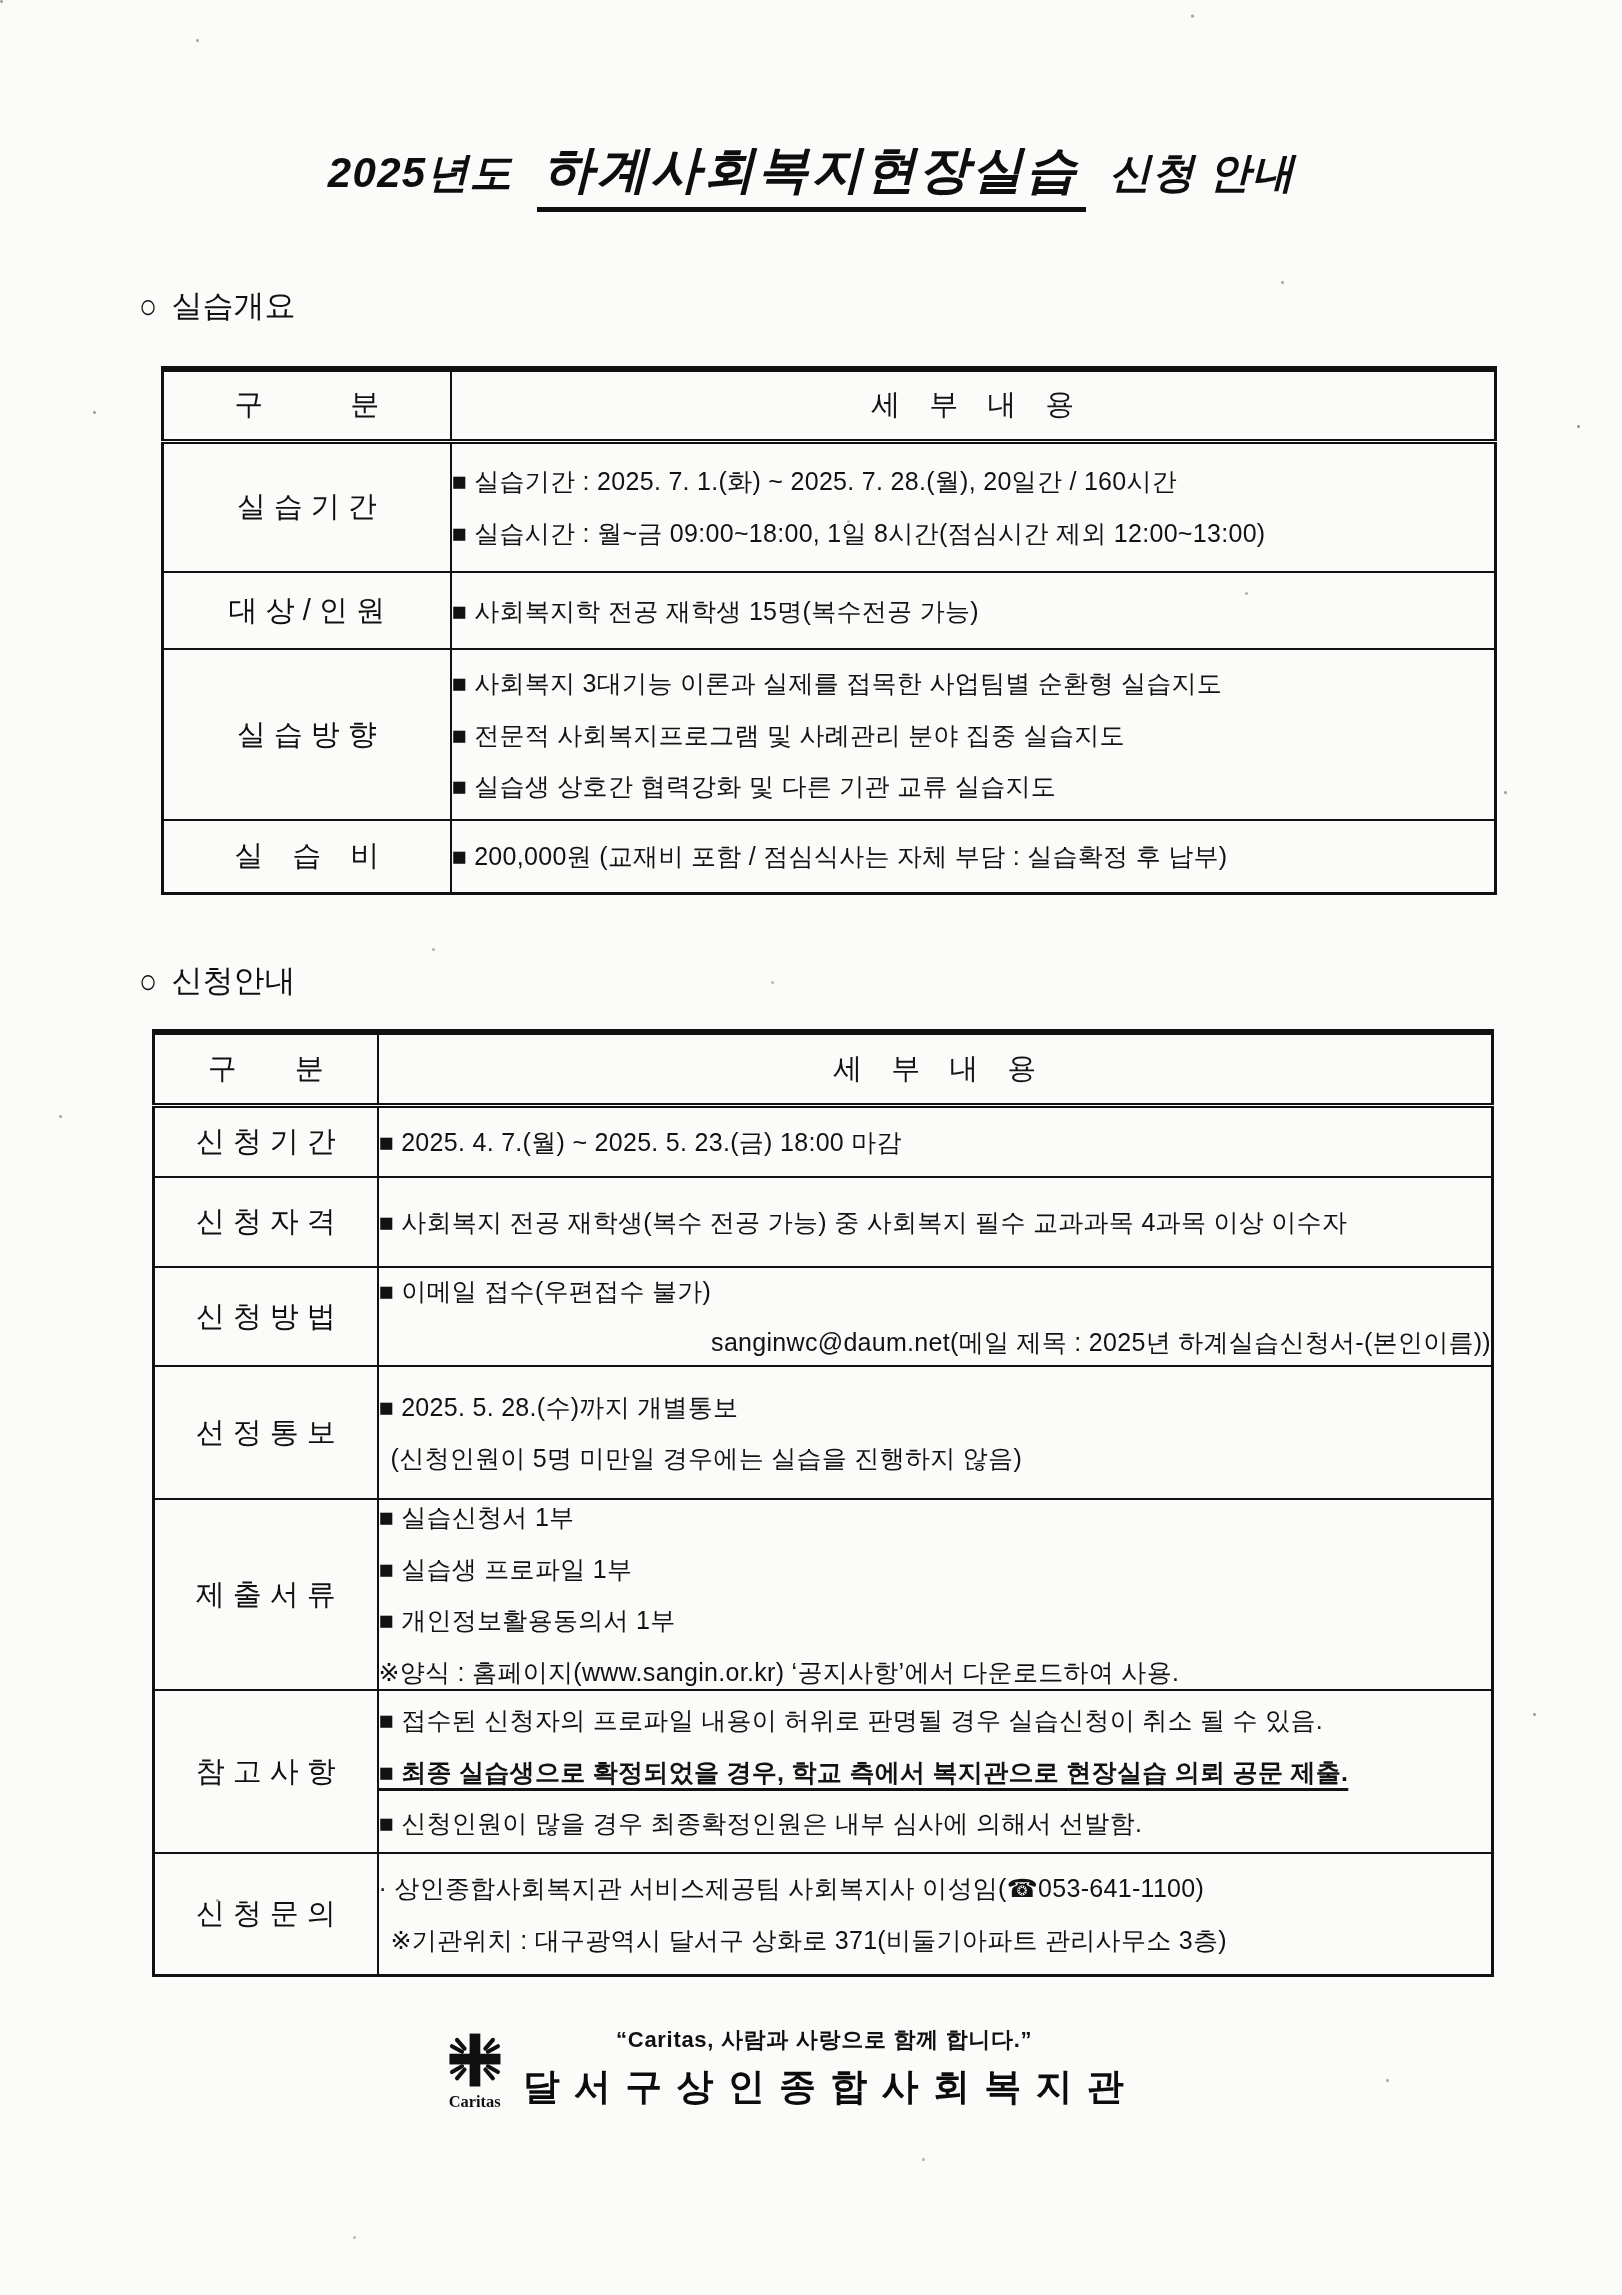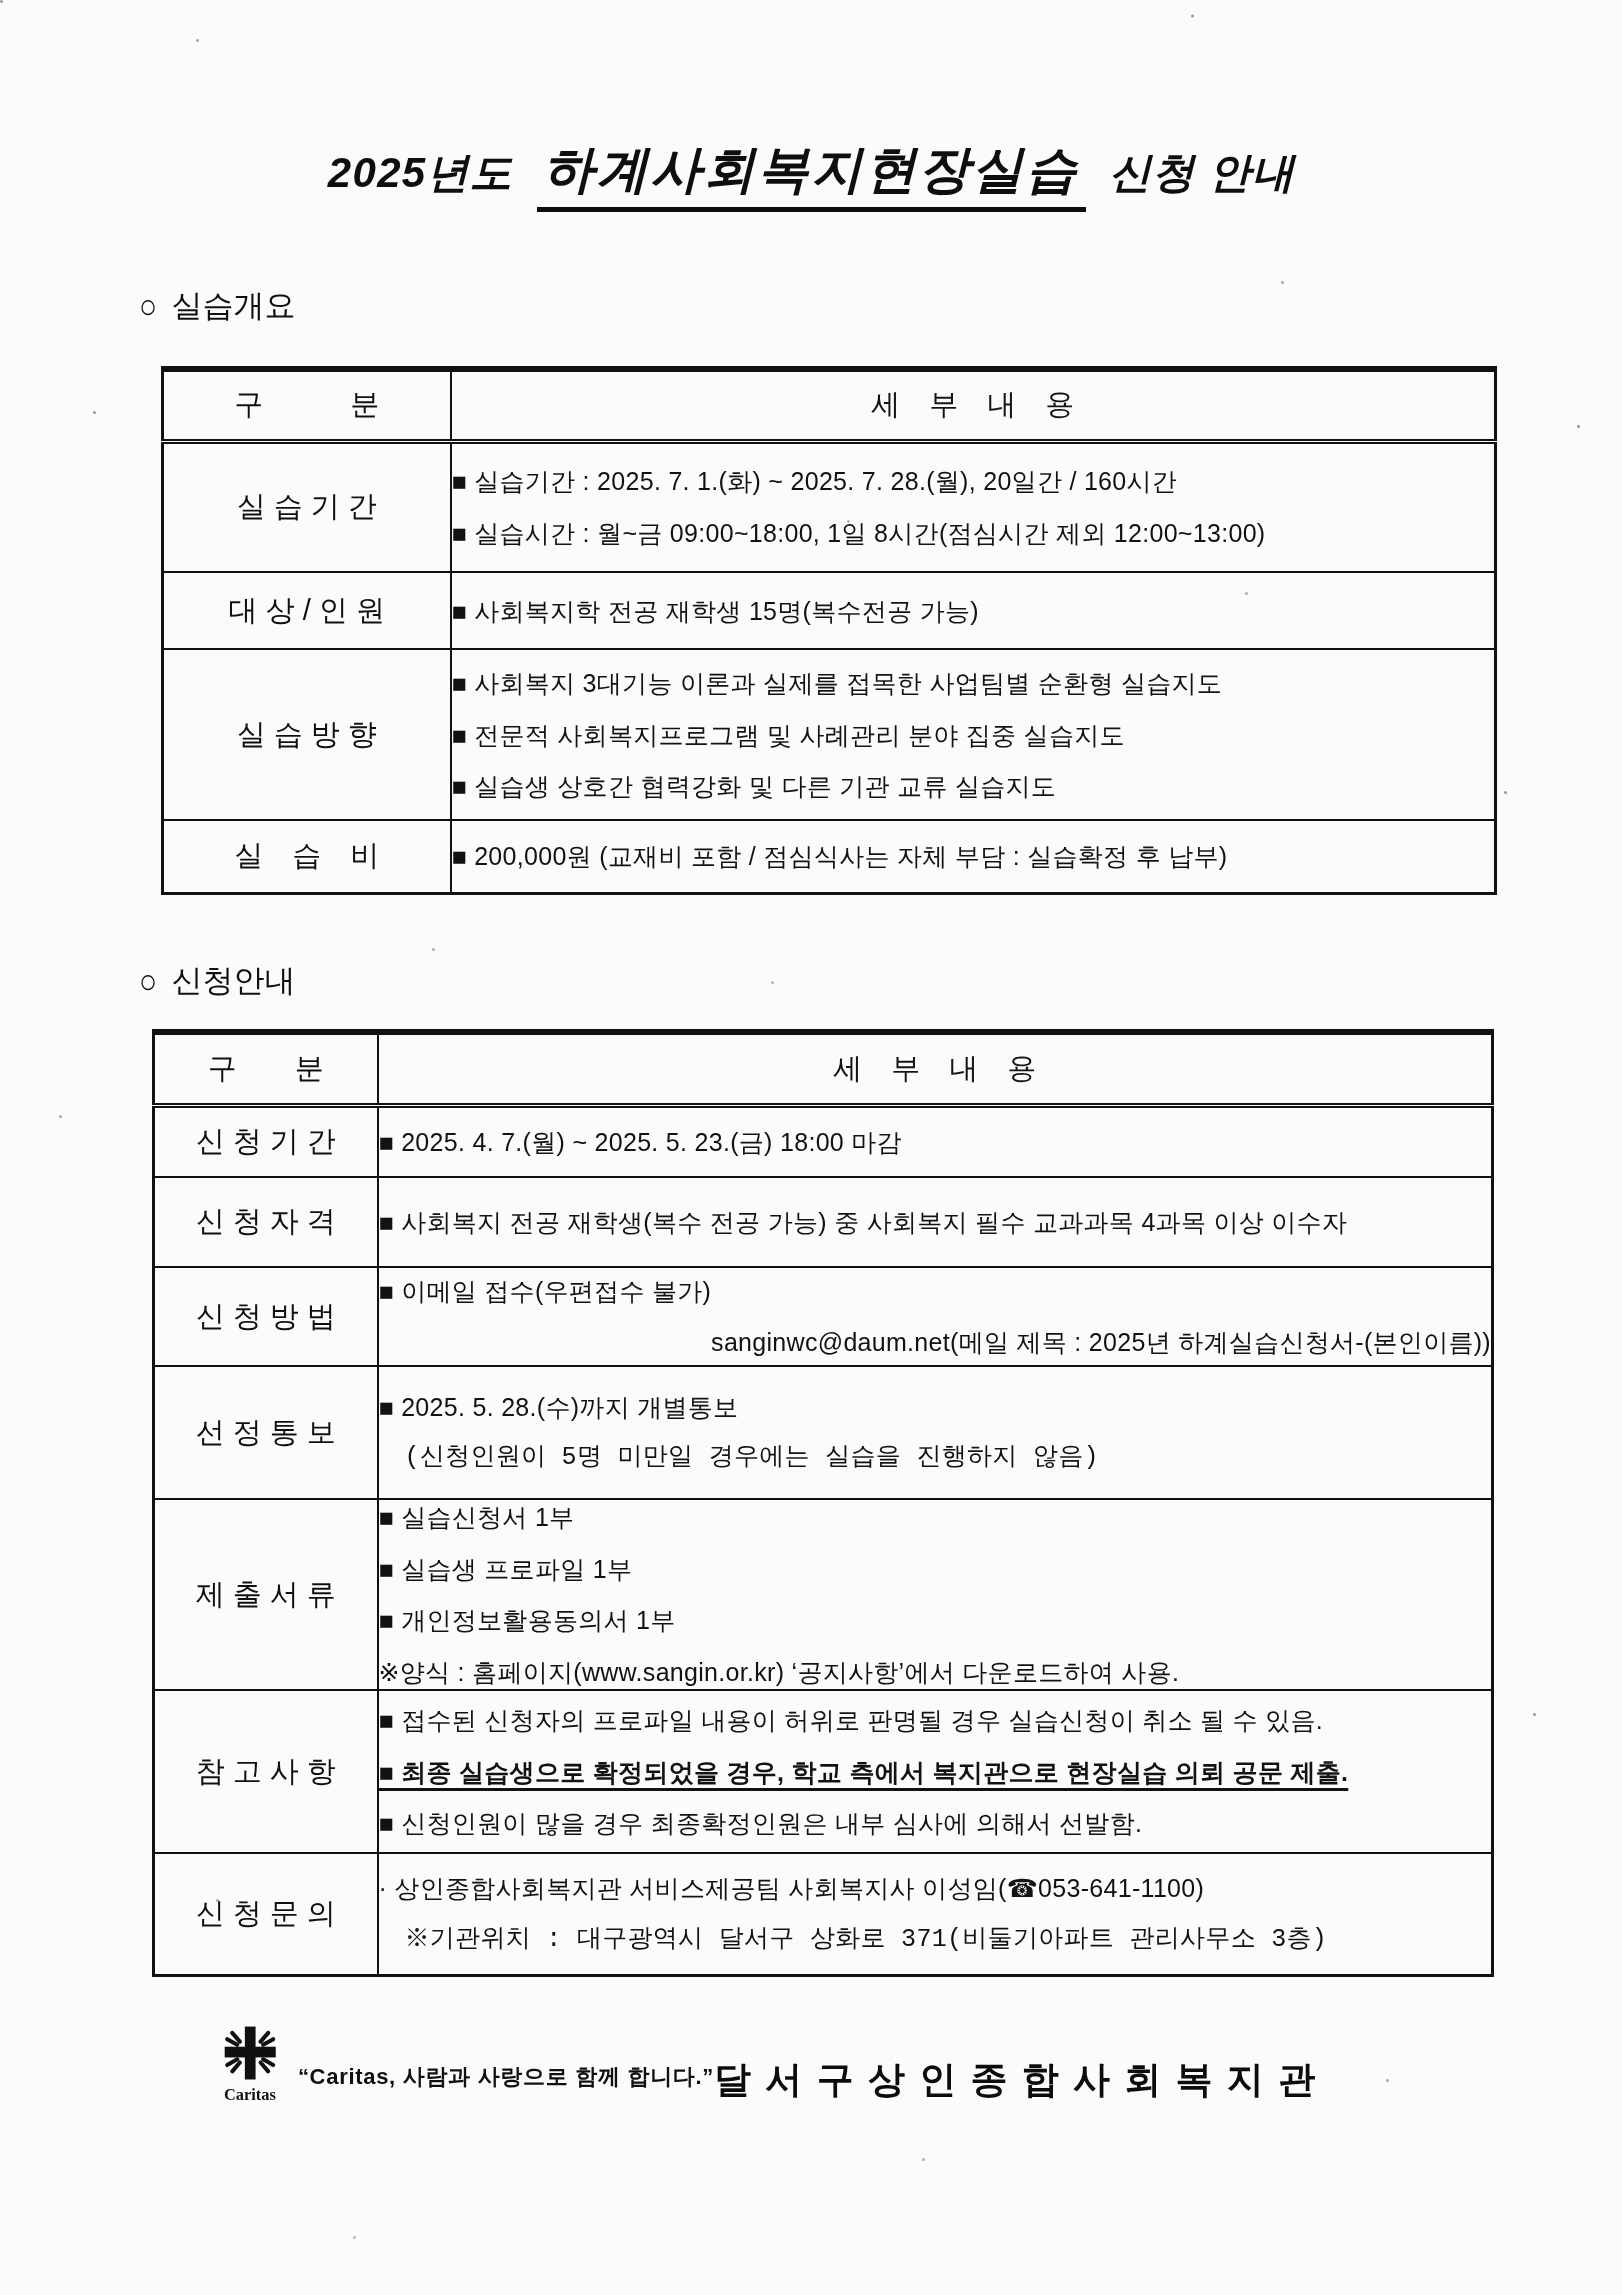--- a/index.html
+++ b/index.html
@@ -62,35 +62,35 @@
   }
   th.det-h { text-align: center; font-size: 29px; font-weight: 400; white-space: pre; }
 
   td.det { padding: 17px 13px 17px 29px; }
   .line {
     font-size: 25px; line-height: 30px;
     white-space: pre-wrap; color: #121212;
     letter-spacing: 0.3px;
   }
   .line + .line { margin-top: 21.6px; }
-  .ind1 { padding-left: 26px; font-family: Liberation Mono, monospace; }
+  .ind1 { padding-left: 12px; }
   .ind2 { padding-left: 37px; text-align: right; }
   .u {
     text-decoration-line: underline;
     text-decoration-thickness: 2.6px;
     text-underline-offset: 7.2px;
     font-weight: bold;
   }
 
   
   .footer {
     position: absolute; top: 2025px; left: 50%; transform: translateX(-54%);
     display: flex; align-items: flex-end; gap: 17px;
   }
-  .footer .txt { display: flex; flex-direction: row; align-items: center; text-align: center; }
+  .footer .txt { display: flex; flex-direction: column; align-items: center; text-align: center; }
   .slogan { font-size: 22px; font-weight: bold; letter-spacing: 0.7px; white-space: nowrap; color: #101010; }
   .org-name {
     margin-top: 6.5px; font-size: 37px; font-weight: bold;
     letter-spacing: 2px; white-space: pre; color: #0c0c0c;
   }
   .logo { width: 63px; height: 80px; flex: 0 0 auto; }
 
   
   .speck {
     position: absolute; width: 2.6px; height: 3.3px; background: #555; border-radius: 50%;

